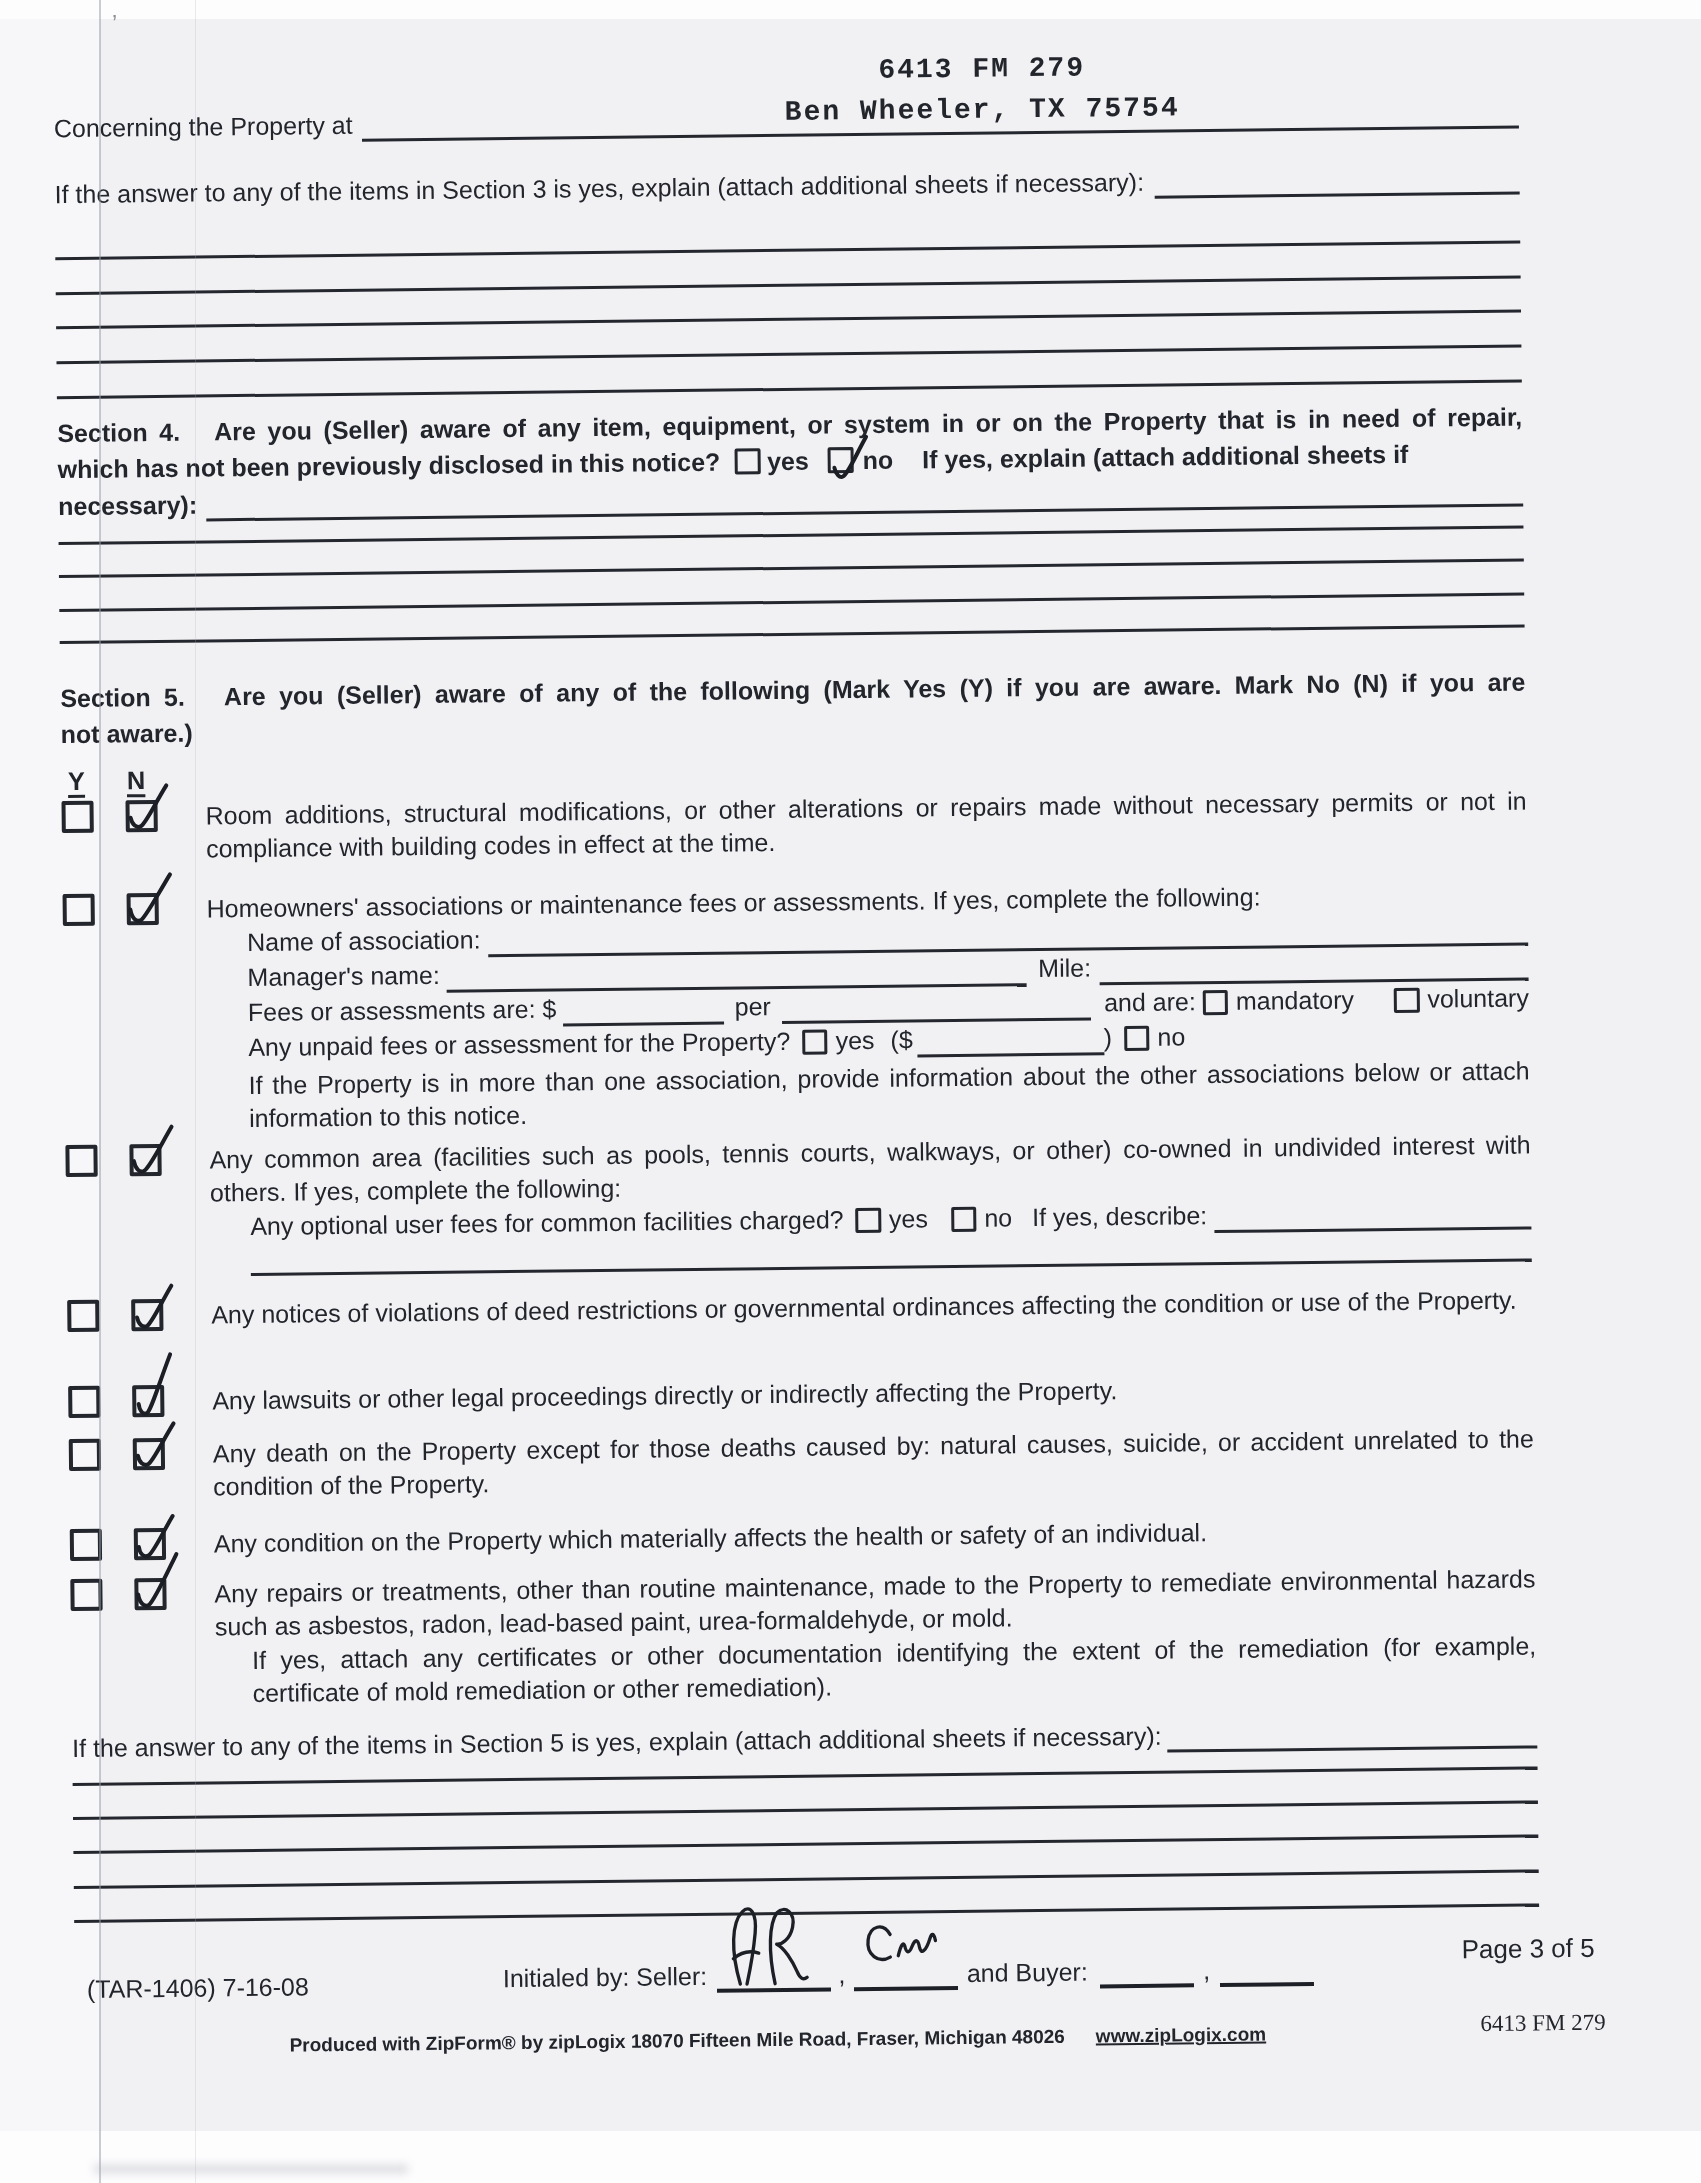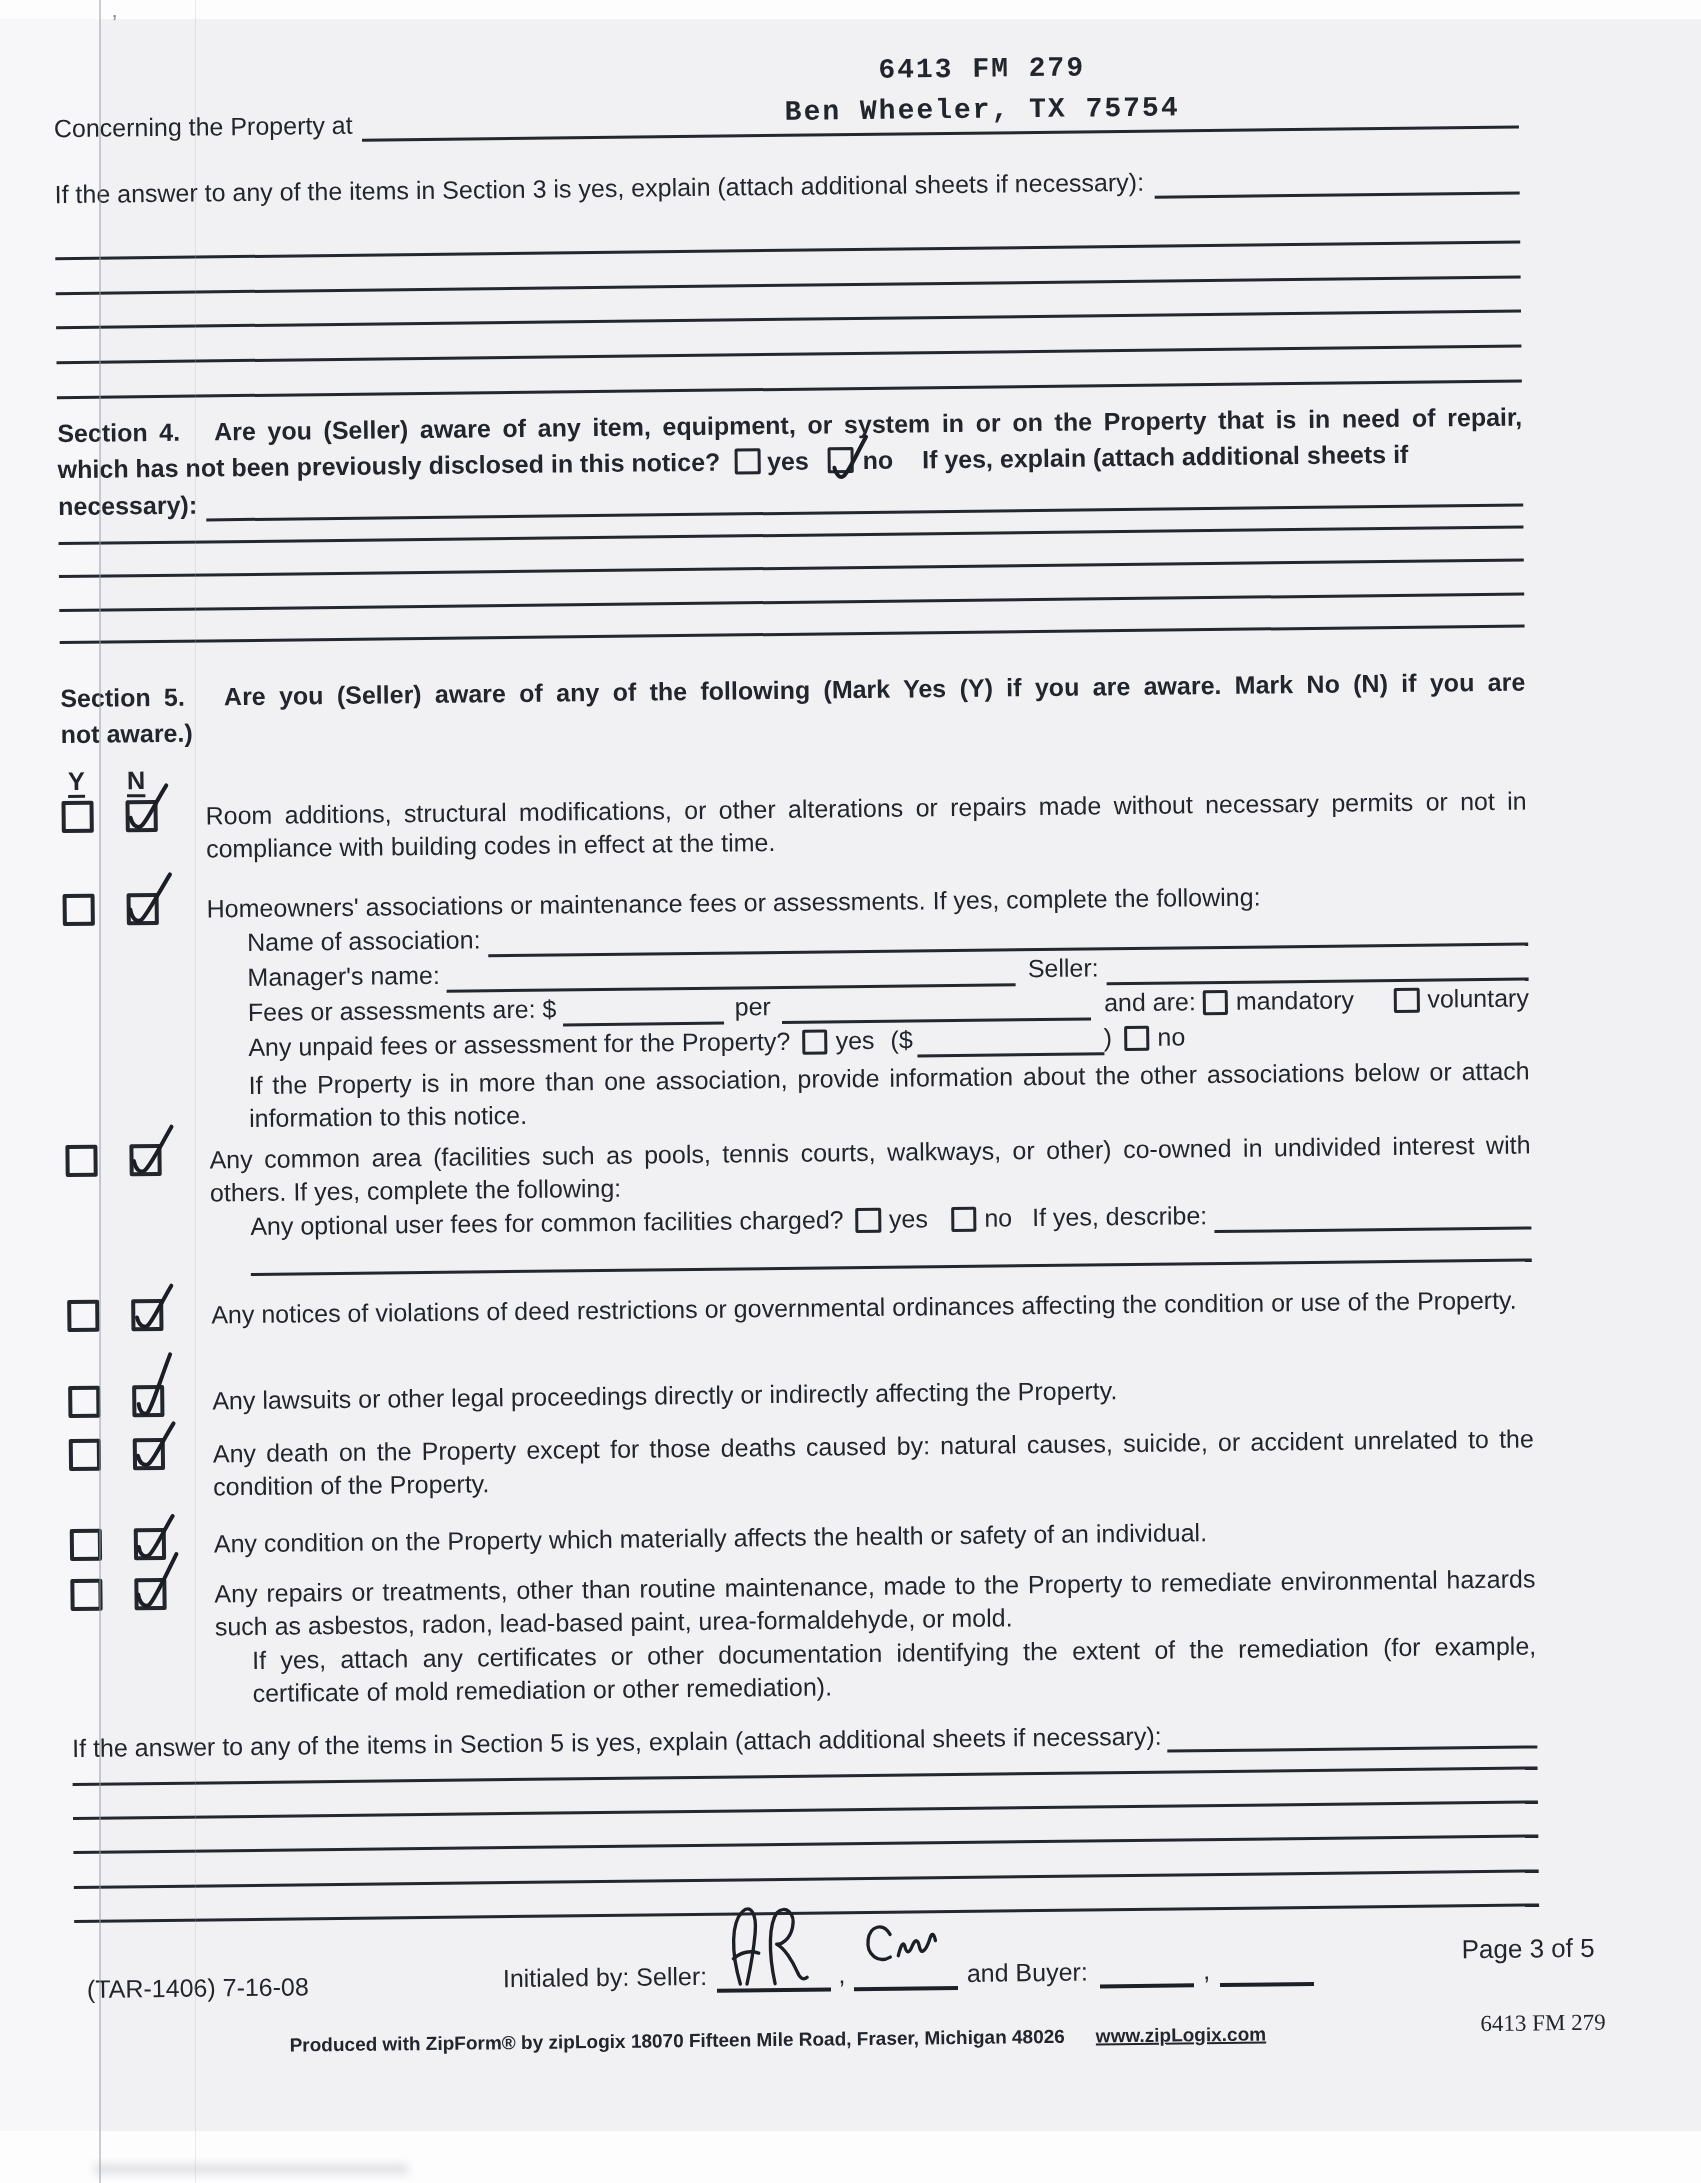--- a/index.html
+++ b/index.html
@@ -137,21 +137,21 @@
         </span>
       <div>
         <div class="txt">Homeowners' associations or maintenance fees or assessments. If yes, complete the following:</div>
         <div class="subrow">
           <span class="lbl">Name of association:</span>
           <span class="fill-line" style="margin-left:8px;"></span>
         </div>
         <div class="subrow">
           <span class="lbl">Manager's name:</span>
           <span class="fill-line" style="margin-left:6.7px;flex:1.35;"></span>
-          <span class="lbl" style="margin-left:12px;">Seller:</span>
+          <span class="lbl" style="margin-left:12px;">Mile:</span>
           <span class="fill-line" style="margin-left:8px;flex:1;"></span>
         </div>
         <div class="subrow">
           <span class="lbl">Fees or assessments are: $</span>
           <span class="fill-line" style="flex:0 0 161px;margin-left:6.7px;"></span>
           <span class="lbl" style="margin-left:10.7px;">per</span>
           <span class="fill-line" style="flex:1;margin-left:10.7px;"></span>
           <span class="lbl" style="margin-left:13.4px;">and are:</span>
           <span class="cb small inline-cb" style="margin-left:6.7px;"></span>
           <span class="lbl">mandatory</span>

